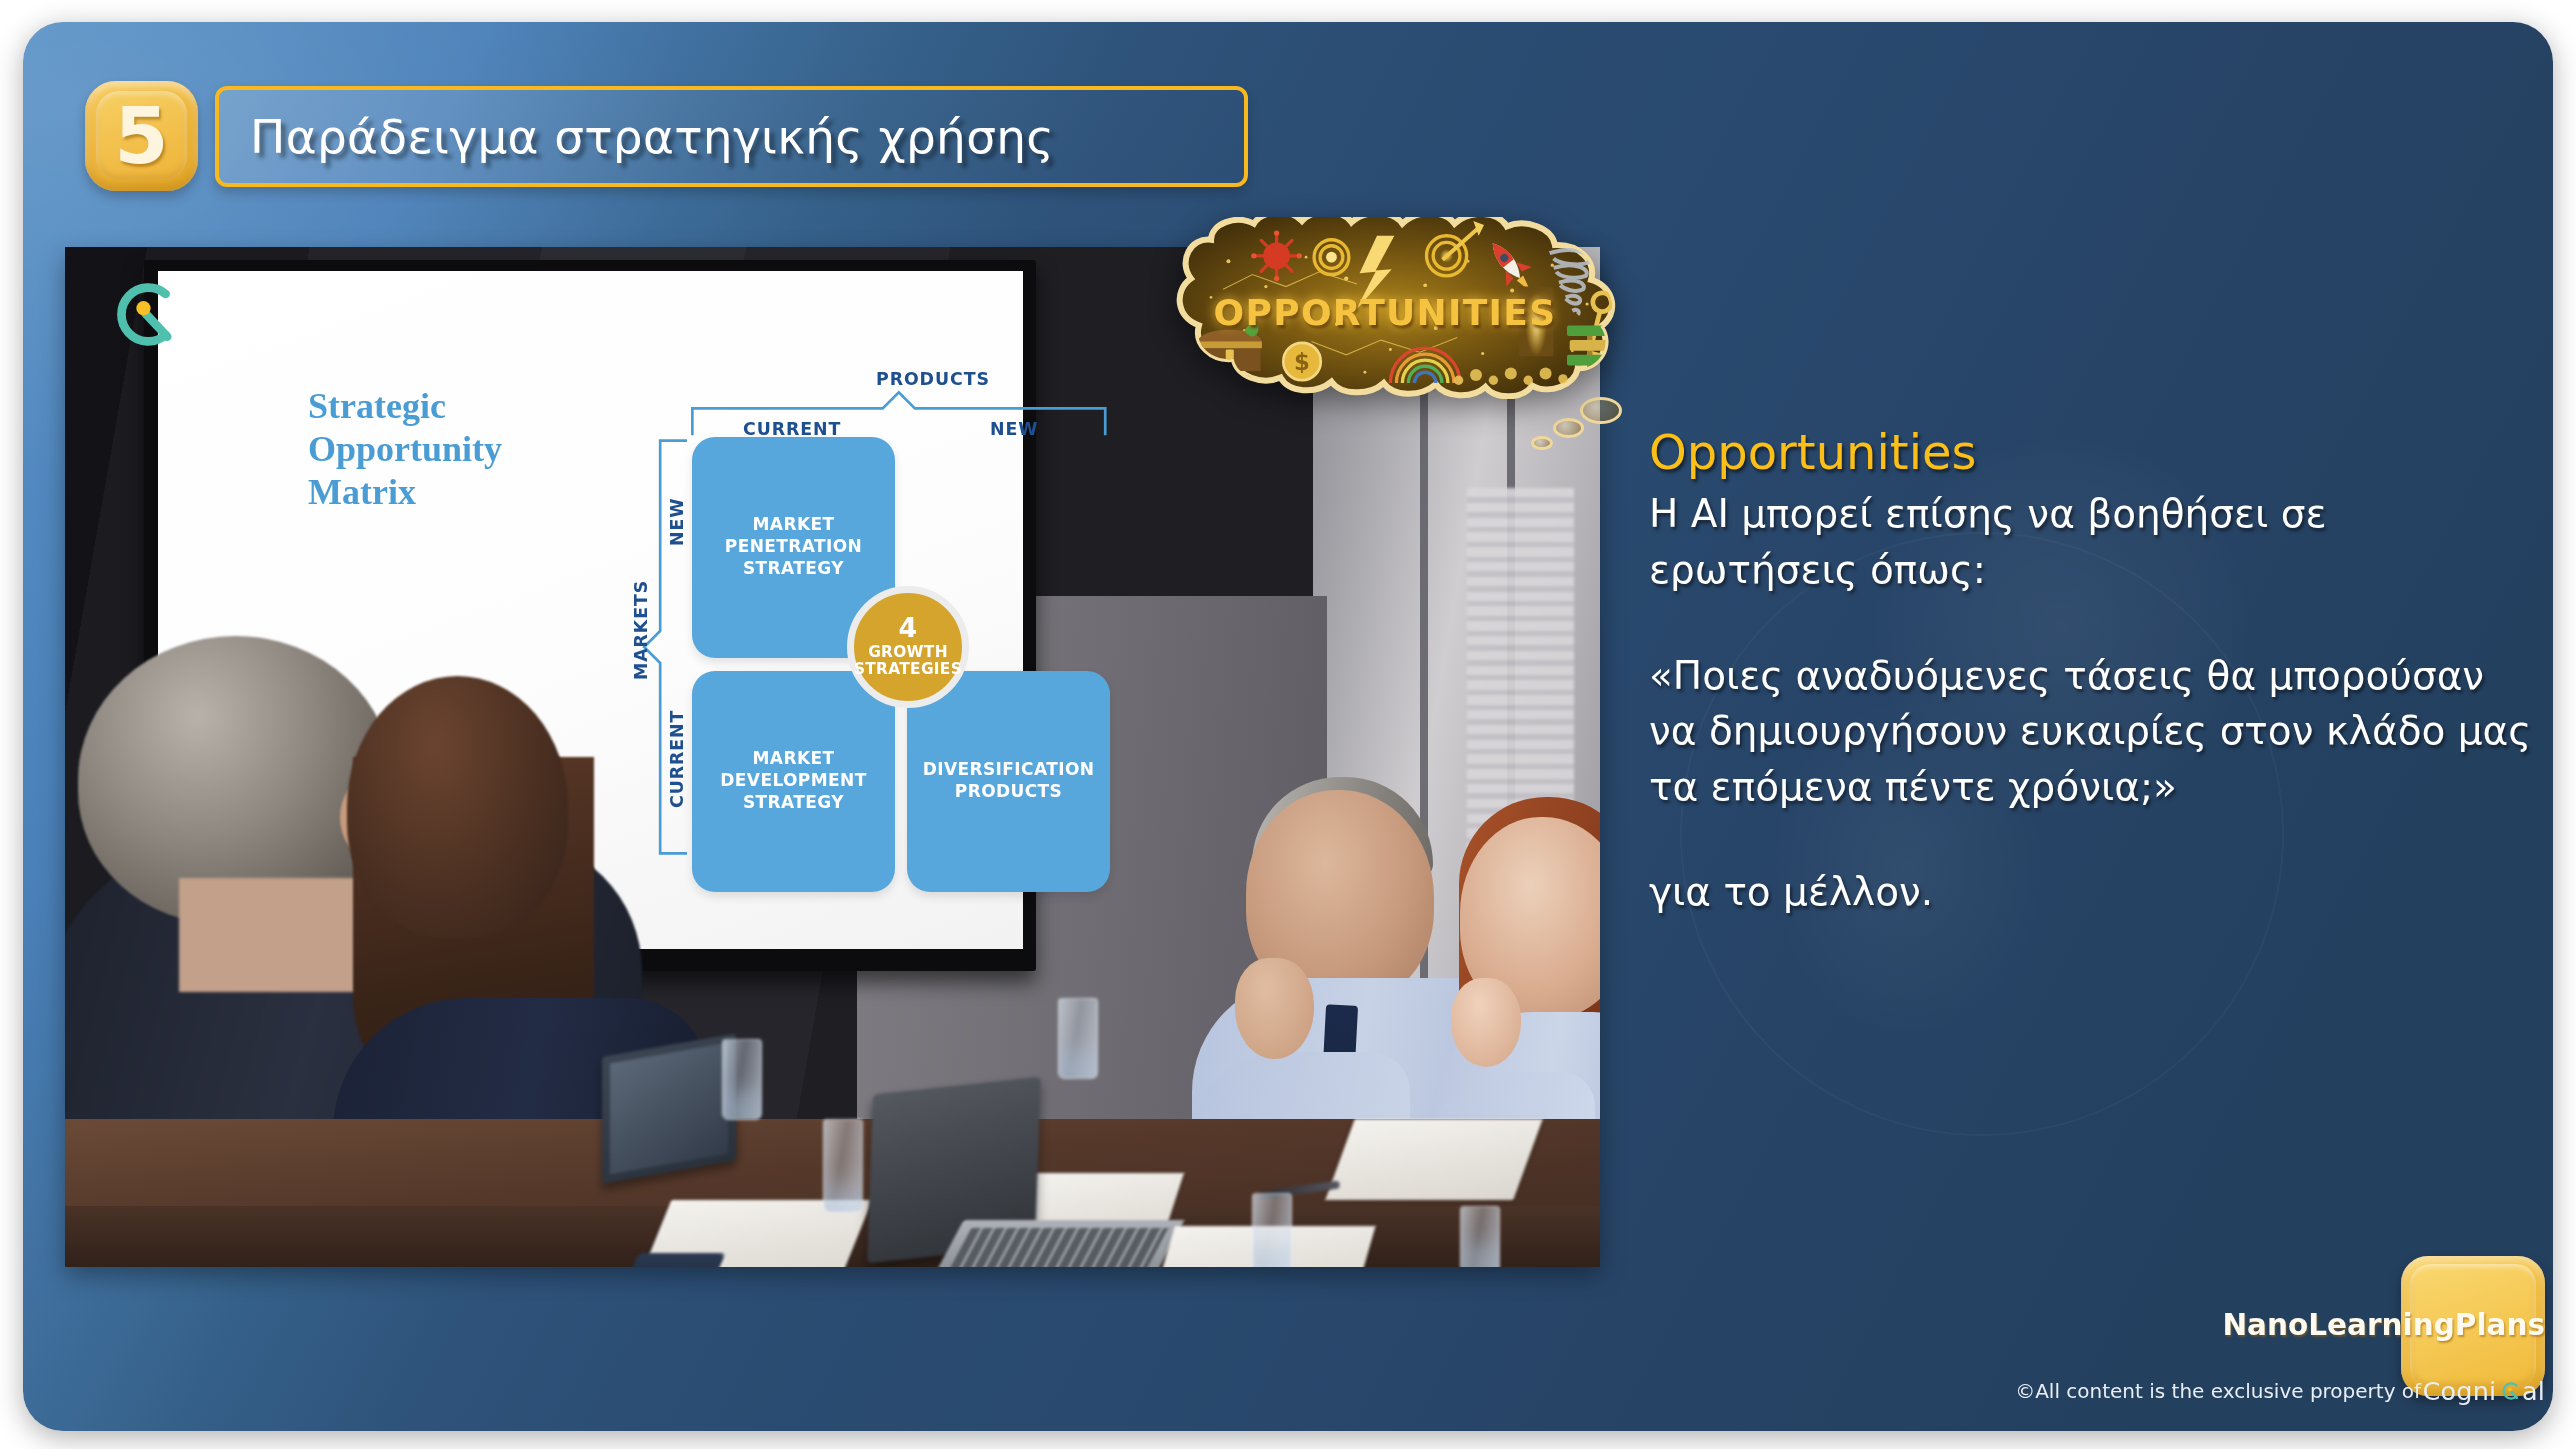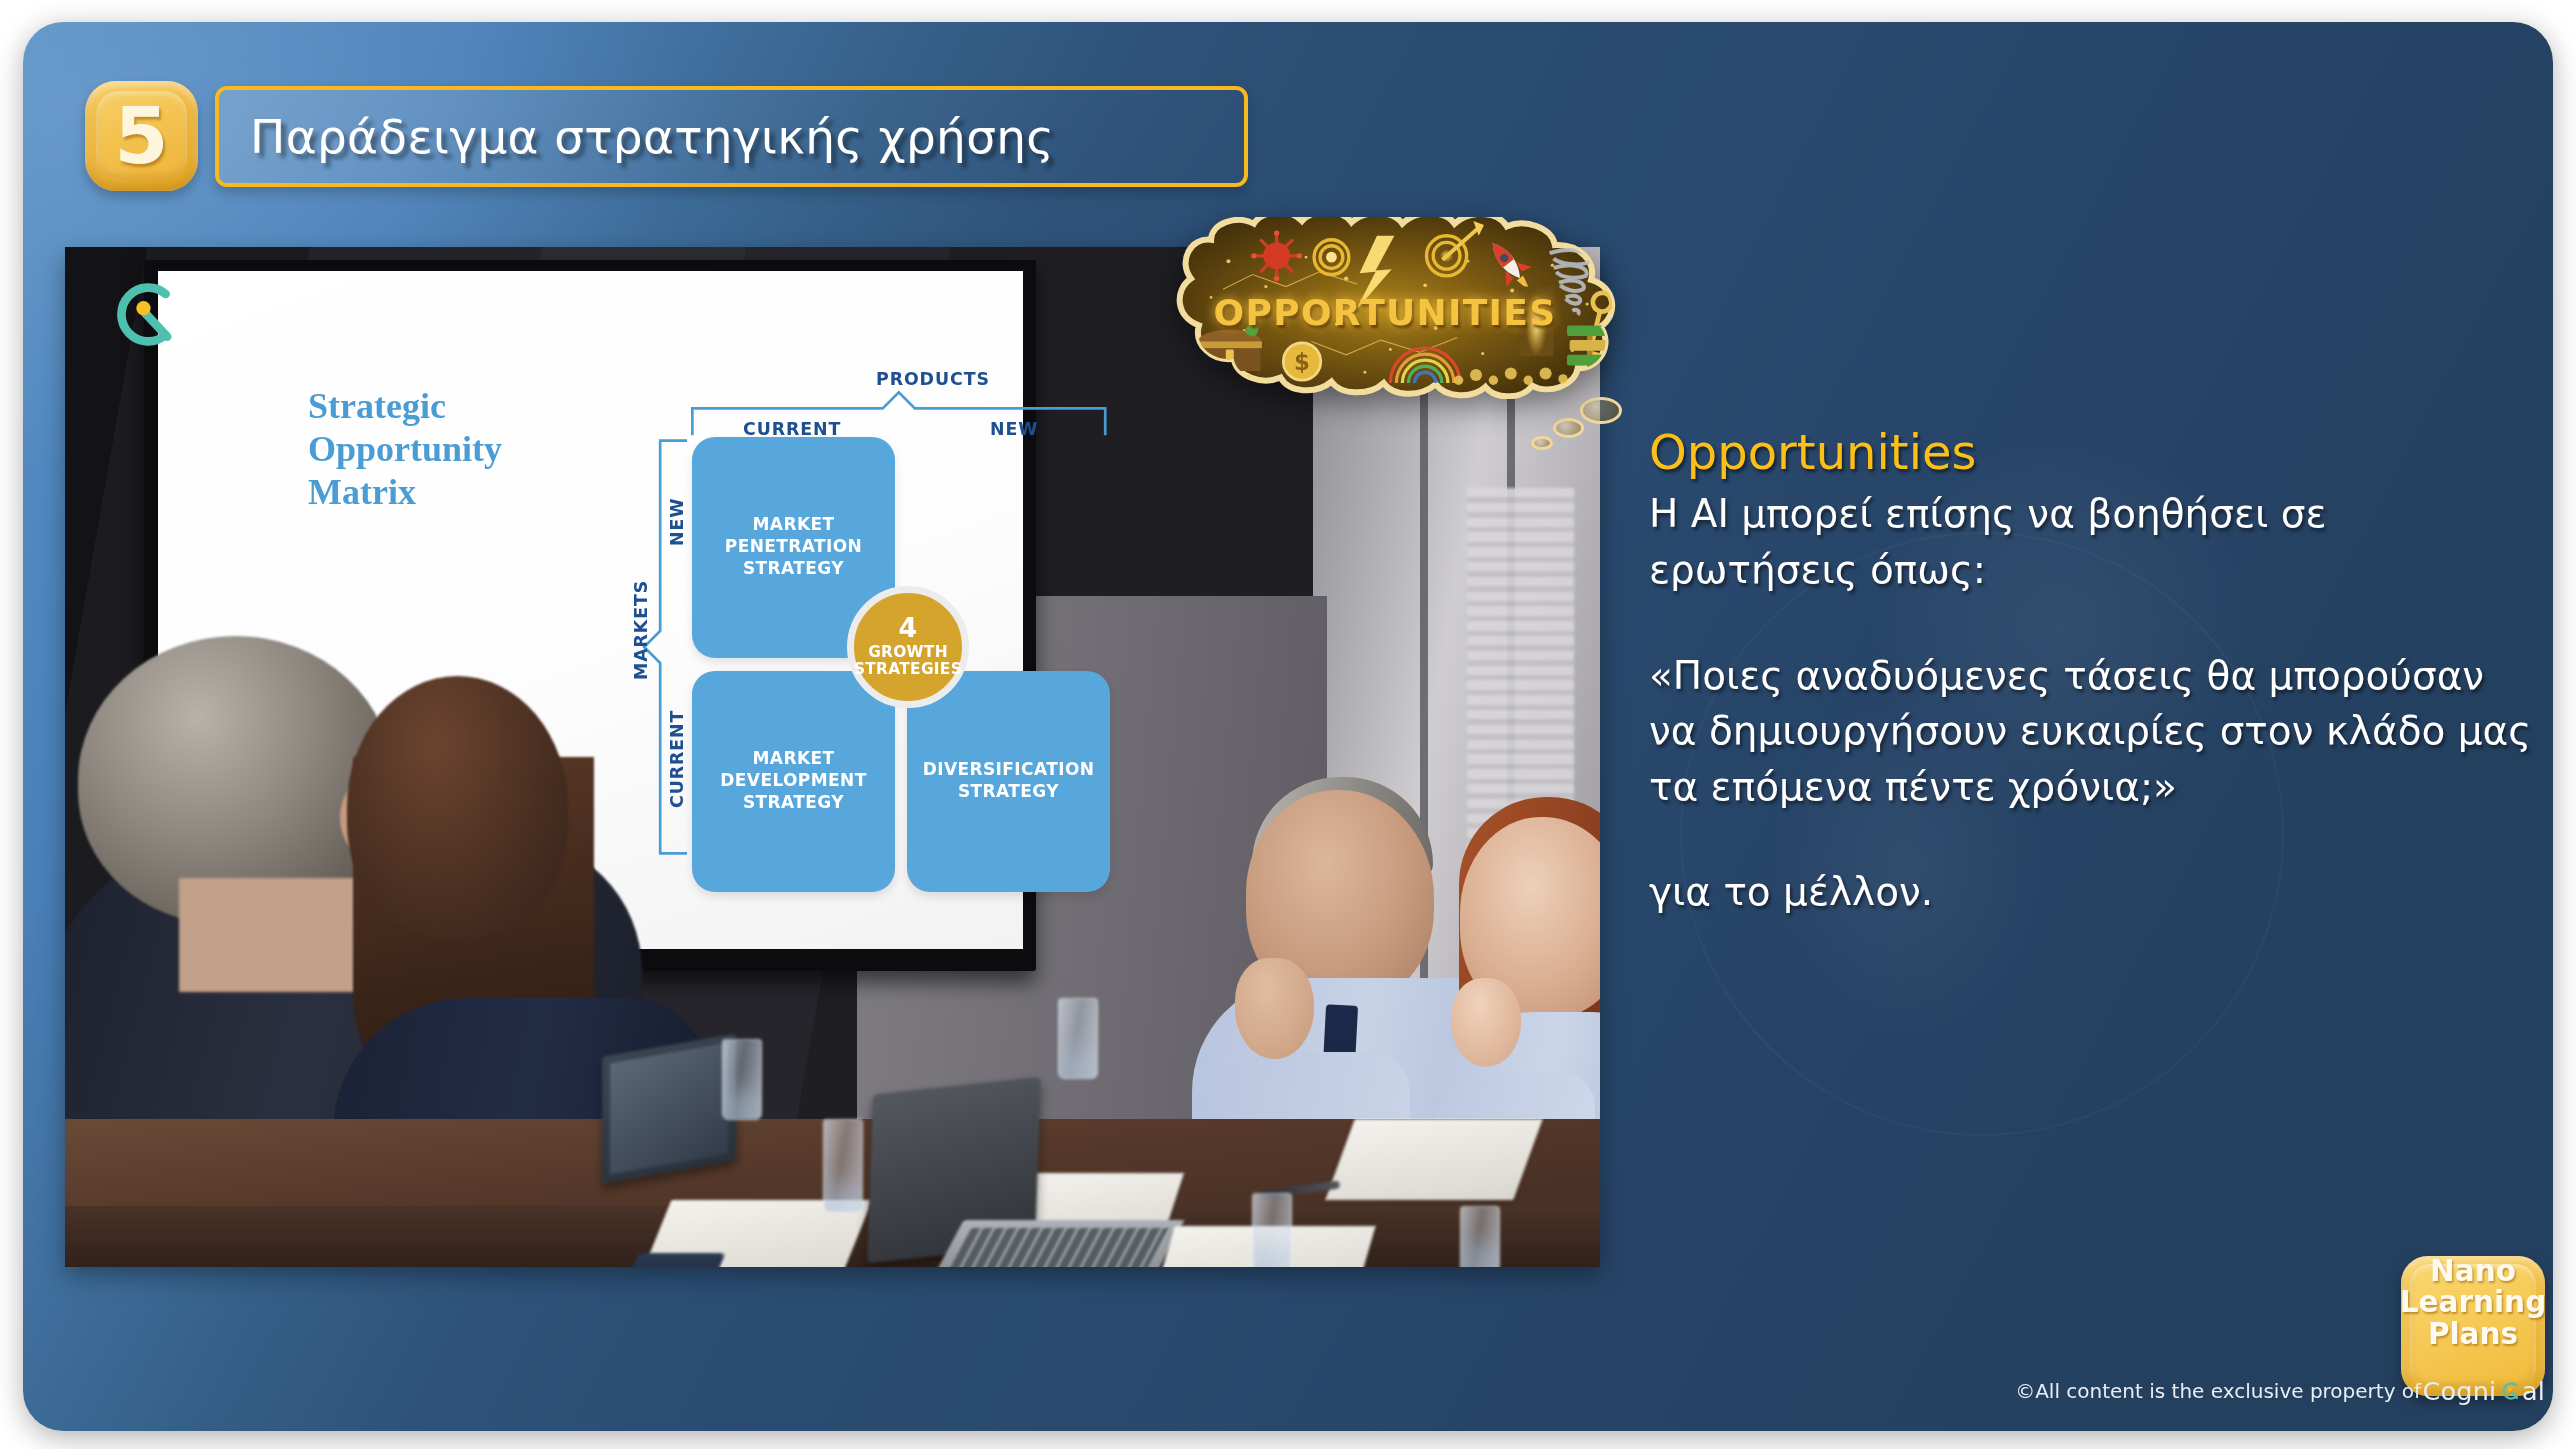--- a/index.html
+++ b/index.html
@@ -240,21 +240,21 @@
     text-shadow:2px 2.7px 3.4px rgba(0,0,0,.52); }
   .rtext .gap{ height:51px; }
   .rtext .gap2{ height:50px; }
 
   
   .nlp{
     position:absolute; left:2378px; top:1234px; width:144px; height:140px;
     border-radius:27px;
     background:linear-gradient(155deg,#f9d368 0%,#f4c245 40%,#e8ae2b 100%);
     box-shadow:0 6px 12px rgba(0,0,0,.35), inset 0 -5.4px 9.4px rgba(170,115,10,.40), inset 0 4px 8px rgba(255,255,255,.55);
-    display:flex; flex-direction:column; align-items:center; justify-content:flex-start;
+    display:flex; flex-direction:row; align-items:center; justify-content:flex-end;
   }
   .nlp::before{ content:""; position:absolute; left:8.7px; top:8.7px; right:8.7px; bottom:8.7px;
     border-radius:20px; background:linear-gradient(160deg,#fad76f,#f0bb3b);
     box-shadow:inset 0 2.7px 5.4px rgba(255,255,255,.5), inset 0 -3.4px 6px rgba(178,118,16,.34); }
   .nlp b{ position:relative; z-index:2; display:block; font-size:29.5px; line-height:1.07;
     color:#fffaf0; text-align:center; text-shadow:1.3px 2px 2px rgba(150,95,5,.55);
     font-family:"DejaVu Sans", sans-serif; }
   .copyright{
     position:absolute; left:1925px; top:1354px; width:597px; text-align:right;
     color:#e9eef5; font-size:20px; white-space:nowrap;
@@ -304,21 +304,21 @@
           </svg>
           <div class="lbl" style="left:115px; top:54px;">CURRENT</div>
           <div class="lbl" style="left:362px; top:54px;">NEW</div>
 
           <div class="lbl v" style="left:2.7px; top:315px; transform:rotate(-90deg);">MARKETS</div>
           <div class="lbl v" style="left:39px; top:181px; transform:rotate(-90deg);">NEW</div>
           <div class="lbl v" style="left:39px; top:443px; transform:rotate(-90deg);">CURRENT</div>
 
           <div class="quad q-tl">MARKET PENETRATION STRATEGY</div>
           <div class="quad q-bl">MARKET DEVELOPMENT STRATEGY</div>
-          <div class="quad q-br">DIVERSIFICATION STRATEGY</div>
+          <div class="quad q-br">DIVERSIFICATION PRODUCTS</div>
 
           <div class="hub">
             <span class="big">4</span>
             <span class="sm">GROWTH</span>
             <span class="sm">STRATEGIES</span>
           </div>
         </div>
       </div>
 
       <div class="p manL-body"></div>

